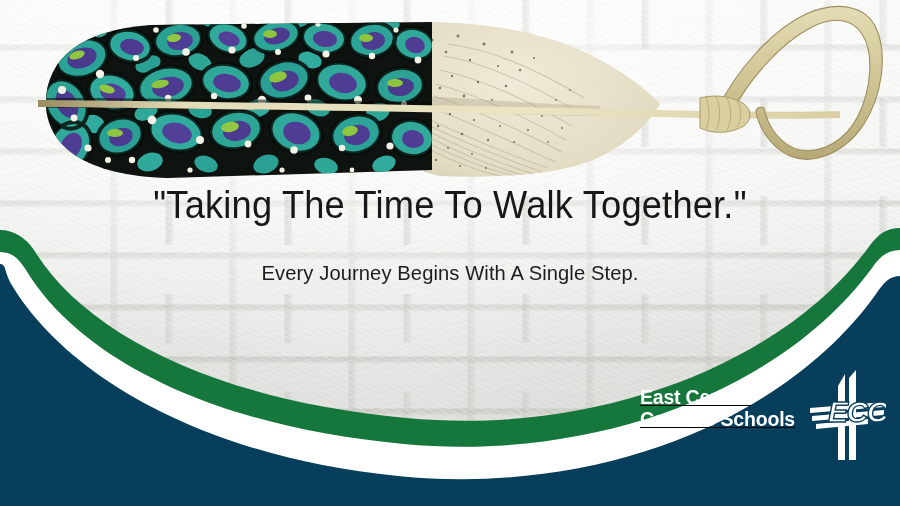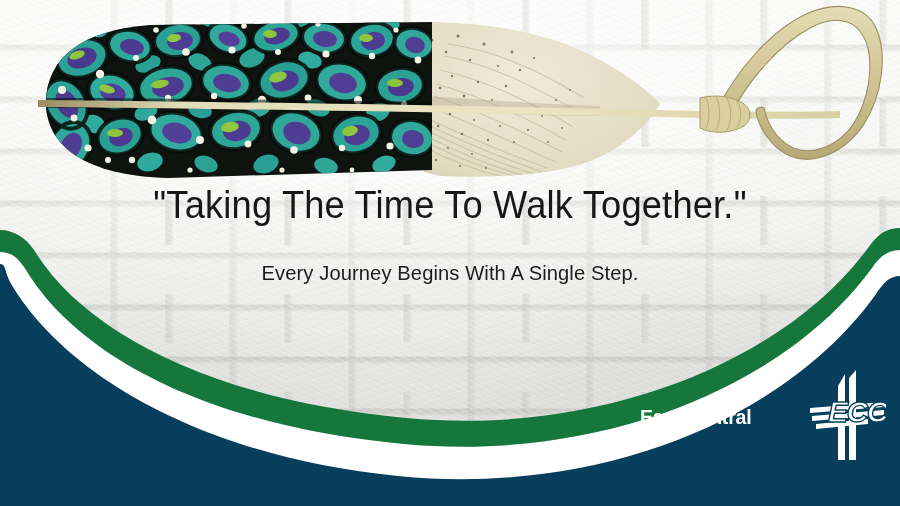--- a/index.html
+++ b/index.html
@@ -107,21 +107,21 @@
   #swoosh{
     position:absolute;
     left:0; top:0; width:900px; height:506px;
   }
 
   
   #logo{
     position:absolute;
     left:640px; top:386px;
     width:240px; height:62px;
-    display:flex; align-items:center;
+    display:flex; align-items:flex-start;text-decoration:underline;
   }
   #logo-words{
     font-family:"Liberation Sans Narrow","Liberation Sans",sans-serif;
     font-weight:700;
     font-size:19.5px;
     line-height:22px;
     color:#ffffff;
     letter-spacing:-0.2px;
     white-space:nowrap;
   }
@@ -423,20 +423,21 @@
              C880,256 888,250 900,250
              L900,228 C886,228 878,234 868,248
              C782,364 598,436 406,418
              C212,400 84,332 34,250
              C26,238 14,230 0,230 Z" fill="#15773C"></path>
   </svg>
 
   <div id="logo">
     <div id="logo-words">
       <div>East Central</div>
+      <div>Catholic Schools</div>
     </div>
     <svg id="logo-mark" viewBox="0 0 78 96">
 
       <g fill="#ffffff">
 
         <path d="M30,22 L37,10 L37,96 L30,96 Z"></path>
 
         <path d="M41,14 L48,6 L48,96 L41,96 Z"></path>
       </g>
 

